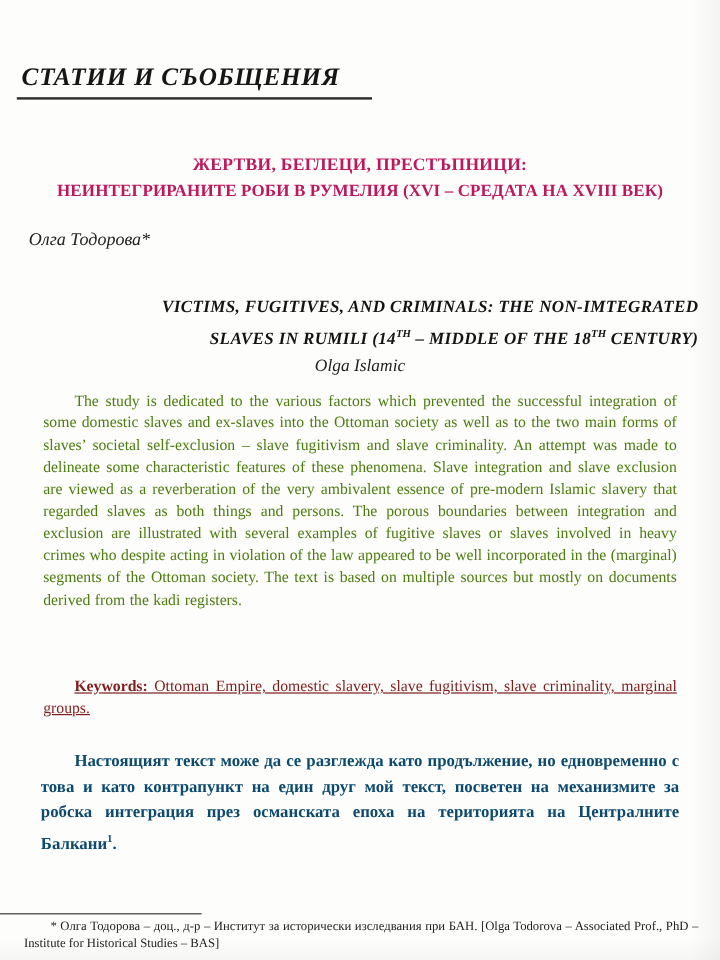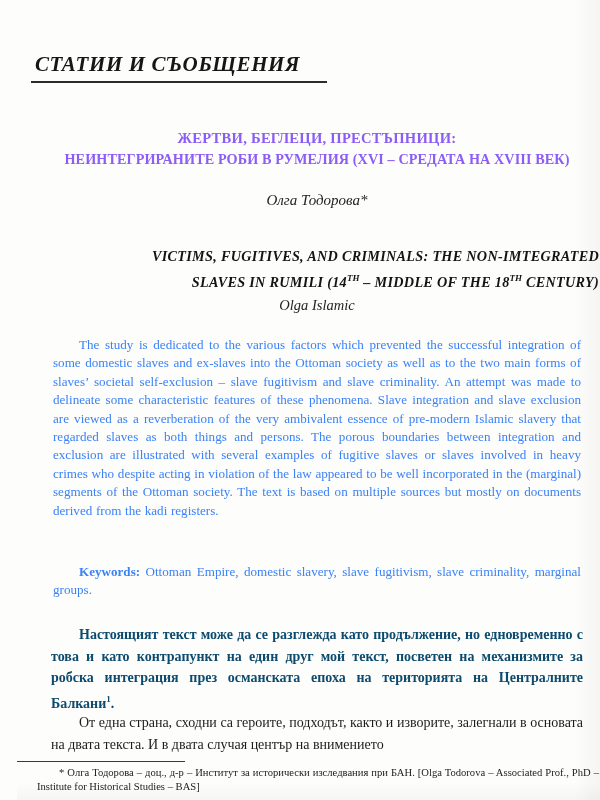--- a/index.html
+++ b/index.html
@@ -12,21 +12,20 @@
     background: #fdfdfc;
     font-family: "Liberation Serif", "DejaVu Serif", serif;
     color: #1b1b1b;
     overflow: hidden;
     position: relative;
   }
   .page {
     position: absolute;
     inset: 0;
     padding: 0;
-    margin-left: 17px;
   }
 
   
   .section-head {
     position: absolute;
     top: 52px;
     left: 18px;
     font-weight: bold;
     font-style: italic;
     font-size: 21px;
@@ -47,33 +46,32 @@
   .title-bg {
     position: absolute;
     top: 128px;
     left: 24px;
     width: 552px;
     text-align: center;
     font-weight: bold;
     font-size: 14.6px;
     line-height: 21px;
     letter-spacing: 0.25px;
-    color: #8b5cf6;
+    color: #be185d;
   }
   .title-bg .l2 {
     font-size: 14.2px;
     letter-spacing: 0.1px;
   }
 
   .author-bg {
     position: absolute;
     top: 192px;
     left: 24px;
     width: 552px;
-    text-align: center;
     font-style: italic;
     font-size: 15px;
     color: #232323;
   }
 
   .title-en {
     position: absolute;
     top: 245px;
     left: 42px;
     width: 540px;
@@ -97,28 +95,28 @@
     width: 552px;
     text-align: center;
     font-style: italic;
     font-size: 14.5px;
     color: #232323;
   }
 
   
   .abstract {
     position: absolute;
-    top: 336px;
+    top: 325px;
     left: 36px;
     width: 528px;
     text-align: justify;
     font-size: 13.1px;
     line-height: 18.4px;
     text-indent: 26px;
-    color: #3b82f6;
+    color: #4d7c0f;
     word-spacing: 0.4px;
   }
 
   .kw-bg {
     position: absolute;
     top: 526px;
     left: 36px;
     width: 528px;
     text-align: justify;
     font-size: 13.1px;
@@ -128,21 +126,22 @@
   }
   .kw-en {
     position: absolute;
     top: 563px;
     left: 36px;
     width: 528px;
     text-align: justify;
     font-size: 13.1px;
     line-height: 18.4px;
     text-indent: 26px;
-    color: #3b82f6;
+    color: #7f1d1d;
+    text-decoration: underline;
   }
   .kw-label { font-weight: bold; }
 
   
   .body-p1 {
     position: absolute;
     top: 624px;
     left: 34px;
     width: 532px;
     text-align: justify;
@@ -228,20 +227,19 @@
 
   <div class="author-en">Olga Islamic</div>
 
   <div class="abstract">The study is dedicated to the various factors which prevented the successful integration of some domestic slaves and ex-slaves into the Ottoman society as well as to the two main forms of slaves’ societal self-exclusion – slave fugitivism and slave criminality. An attempt was made to delineate some characteristic features of these phenomena. Slave integration and slave exclusion are viewed as a reverberation of the very ambivalent essence of pre-modern Islamic slavery that regarded slaves as both things and persons. The porous boundaries between integration and exclusion are illustrated with several examples of fugitive slaves or slaves involved in heavy crimes who despite acting in violation of the law appeared to be well incorporated in the (marginal) segments of the Ottoman society. The text is based on multiple sources but mostly on documents derived from the kadi registers.</div>
 
 
   <div class="kw-en"><span class="kw-label">Keywords:</span><span> Ottoman Empire, domestic slavery, slave fugitivism, slave criminality, marginal groups.</span></div>
 
   <div class="body-p1"><span>Настоящият текст може да се разглежда като продължение, но едновременно с това и като контрапункт на един друг мой текст, посветен на механизмите за робска интеграция през османската епоха на територията на Централните Балкани</span><sup class="fn">1</sup><span>.</span></div>
 
-  <div class="body-p2">От една страна, сходни са героите, подходът, както и изворите, залегнали в основата на двата текста. И в двата случая център на внимението</div>
 
   <div class="fn-rule"></div>
   <div class="footnote">* Олга Тодорова – доц., д-р – Институт за исторически изследвания при БАН. [Olga Todorova – Associated Prof., PhD – Institute for Historical Studies – BAS]</div>
 
   <div class="scan-edge"></div>
   <div class="scan-edge-b"></div>
 </div>
 
 </body></html>

